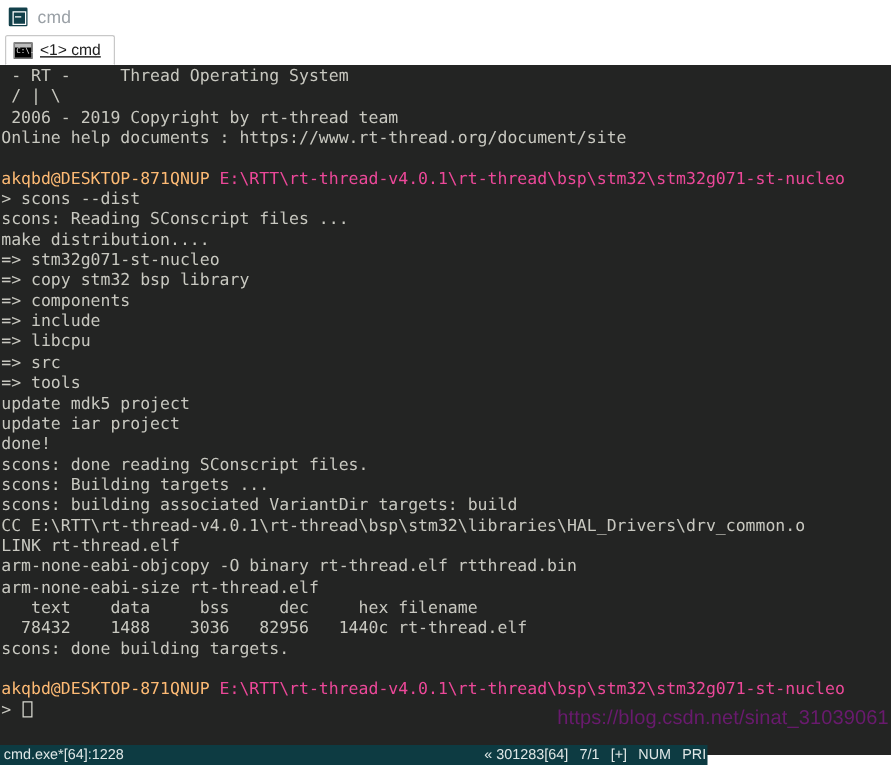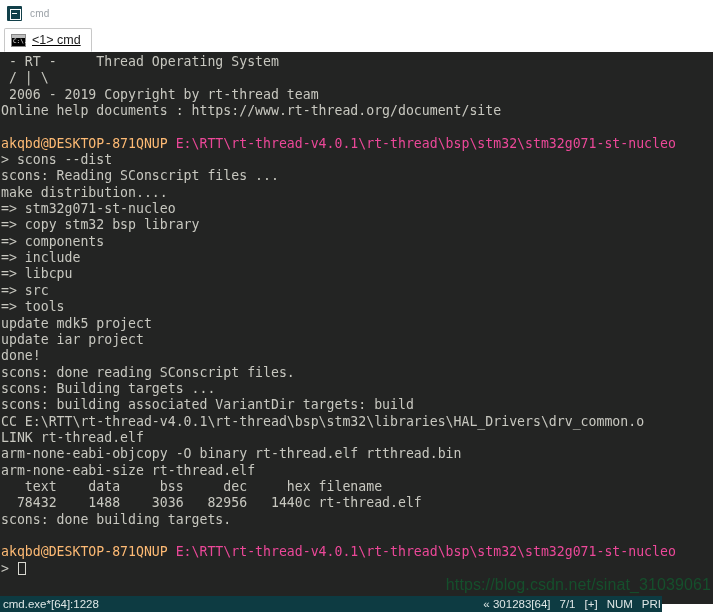--- a/index.html
+++ b/index.html
@@ -29,21 +29,21 @@
     content: "";
     position: absolute; left: 3px; top: 3px; width: 9px; height: 9px;
     border: 1.5px solid #ffffff;
   }
   .app-icon::after {
     content: "";
     position: absolute; left: 5px; top: 7px; width: 5px; height: 1.5px;
     background: #ffffff;
   }
   .title-text {
-    font-size: 10px; color: #9aa0a6; letter-spacing: .2px;
+    font-size: 14px; color: #9aa0a6; letter-spacing: .2px;
   }
 
   
   .tabbar {
     position: absolute; left: 0; top: 26px; width: 713px; height: 26px;
     background: #ffffff;
     display: flex; align-items: flex-end; text-decoration: underline;
   }
   .tab {
     height: 24px;
@@ -112,33 +112,33 @@
   .cursor {
     display: inline-block;
     width: 8px; height: 13px;
     border: 1.5px solid #d8d8d0;
     vertical-align: -2px;
     margin-left: 1px;
   }
 
   
   .watermark {
-    position: absolute; right: 2px; bottom: 18px;
+    position: absolute; right: 2px; bottom: 28px;
     font-family: "Liberation Sans", sans-serif;
     font-size: 16px;
-    color: #14532d;
+    color: #701a75;
     opacity: .92;
     letter-spacing: .1px;
     pointer-events: none;
     white-space: nowrap;
   }
 
   
   .statusbar {
-    position: absolute; left: 0; bottom: 0; width: 662px; height: 16px;
+    position: absolute; left: 0; bottom: 0; width: 566px; height: 16px;
     background: #0d3b42;
     color: #dfe7e6;
     font-size: 11.5px;
     display: flex; align-items: center; justify-content: space-between;
     padding: 0 0 0 3px;
     white-space: nowrap;
     overflow: hidden;
   }
   .status-right { display: flex; gap: 9px; padding-right: 1px; }
 </style>

